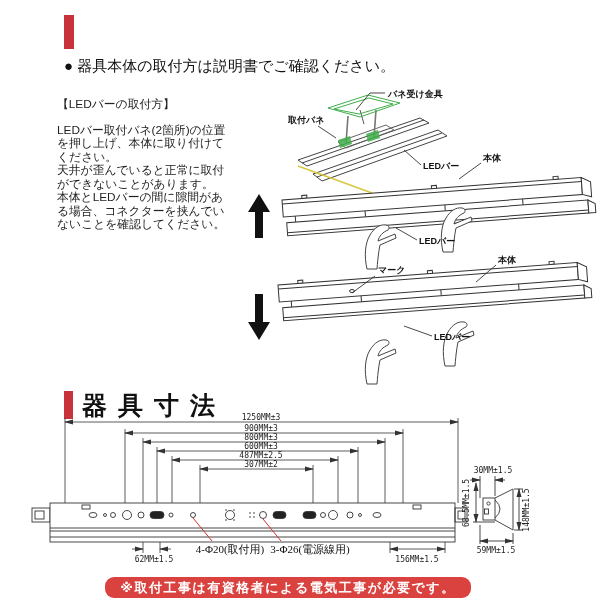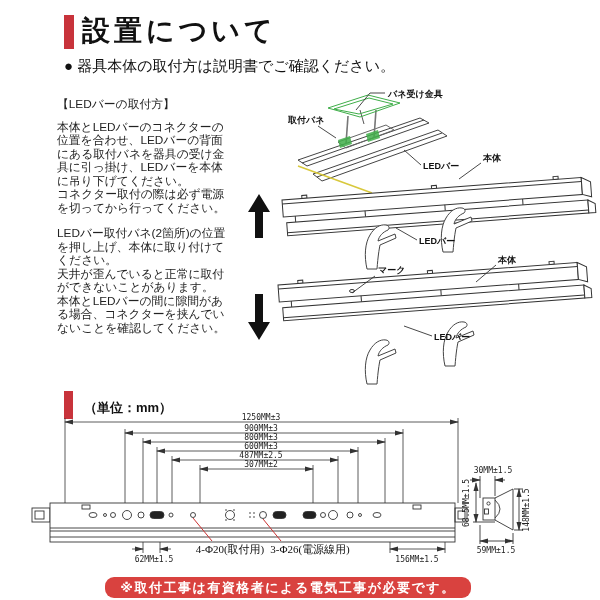--- a/index.html
+++ b/index.html
@@ -27,32 +27,24 @@
   text.dim{font-family:"DejaVu Sans Mono",monospace;font-size:8px;fill:#222;}
   text.phi{font-family:"Liberation Serif","DejaVu Serif",serif;font-size:11px;fill:#111;}
   text.lbl{font-size:9px;font-weight:bold;fill:#111;}
 </style>
 </head>
 <body>
 
 <div id="page">
 
   <div class="abs red-bar" style="left:64px;top:15px;width:10px;height:34px;"></div>
-  <div class="abs h1">設置について</div>
   <div class="abs note">● 器具本体の取付方は説明書でご確認ください。</div>
 
   <div class="abs leftcol">
     <div class="sub">【LEDバーの取付方】</div>
-    <div class="prewrap">本体とLEDバーのコネクターの
-位置を合わせ、LEDバーの背面
-にある取付バネを器具の受け金
-具に引っ掛け、LEDバーを本体
-に吊り下げてください。
-コネクター取付の際は必ず電源
-を切ってから行ってください。</div>
     <div class="prewrap para2">LEDバー取付バネ(2箇所)の位置
 を押し上げ、本体に取り付けて
 ください。
 天井が歪んでいると正常に取付
 ができないことがあります。
 本体とLEDバーの間に隙間があ
 る場合、コネクターを挟んでい
 ないことを確認してください。</div>
   </div>
 
@@ -127,21 +119,21 @@
     <text class="lbl" x="155" y="89">LEDバー</text>
     <text class="lbl" x="215" y="81">本体</text>
     <text class="lbl" x="151" y="164">LEDバー</text>
     <text class="lbl" x="110" y="193">マーク</text>
     <text class="lbl" x="230" y="183">本体</text>
     <text class="lbl" x="166" y="260">LEDバー</text>
   </svg>
 
   <div class="abs h2row">
     <div class="h2bar"></div>
-    <div class="h2unit">（単位：mm）</div>
+    <div class="h2">器具寸法</div>
   </div>
 
   <svg class="abs" style="left:25px;top:410px;" width="575" height="172" viewBox="0 0 575 172">
     <defs>
       <marker id="arrE" markerWidth="9" markerHeight="6" refX="8" refY="3" orient="auto" markerUnits="userSpaceOnUse">
           <path d="M9,3 L0,0.5 L0,5.5 Z" fill="#333"></path>
         </marker>
       <marker id="arrS" markerWidth="9" markerHeight="6" refX="1" refY="3" orient="auto" markerUnits="userSpaceOnUse">
           <path d="M0,3 L9,0.5 L9,5.5 Z" fill="#333"></path>
         </marker>

